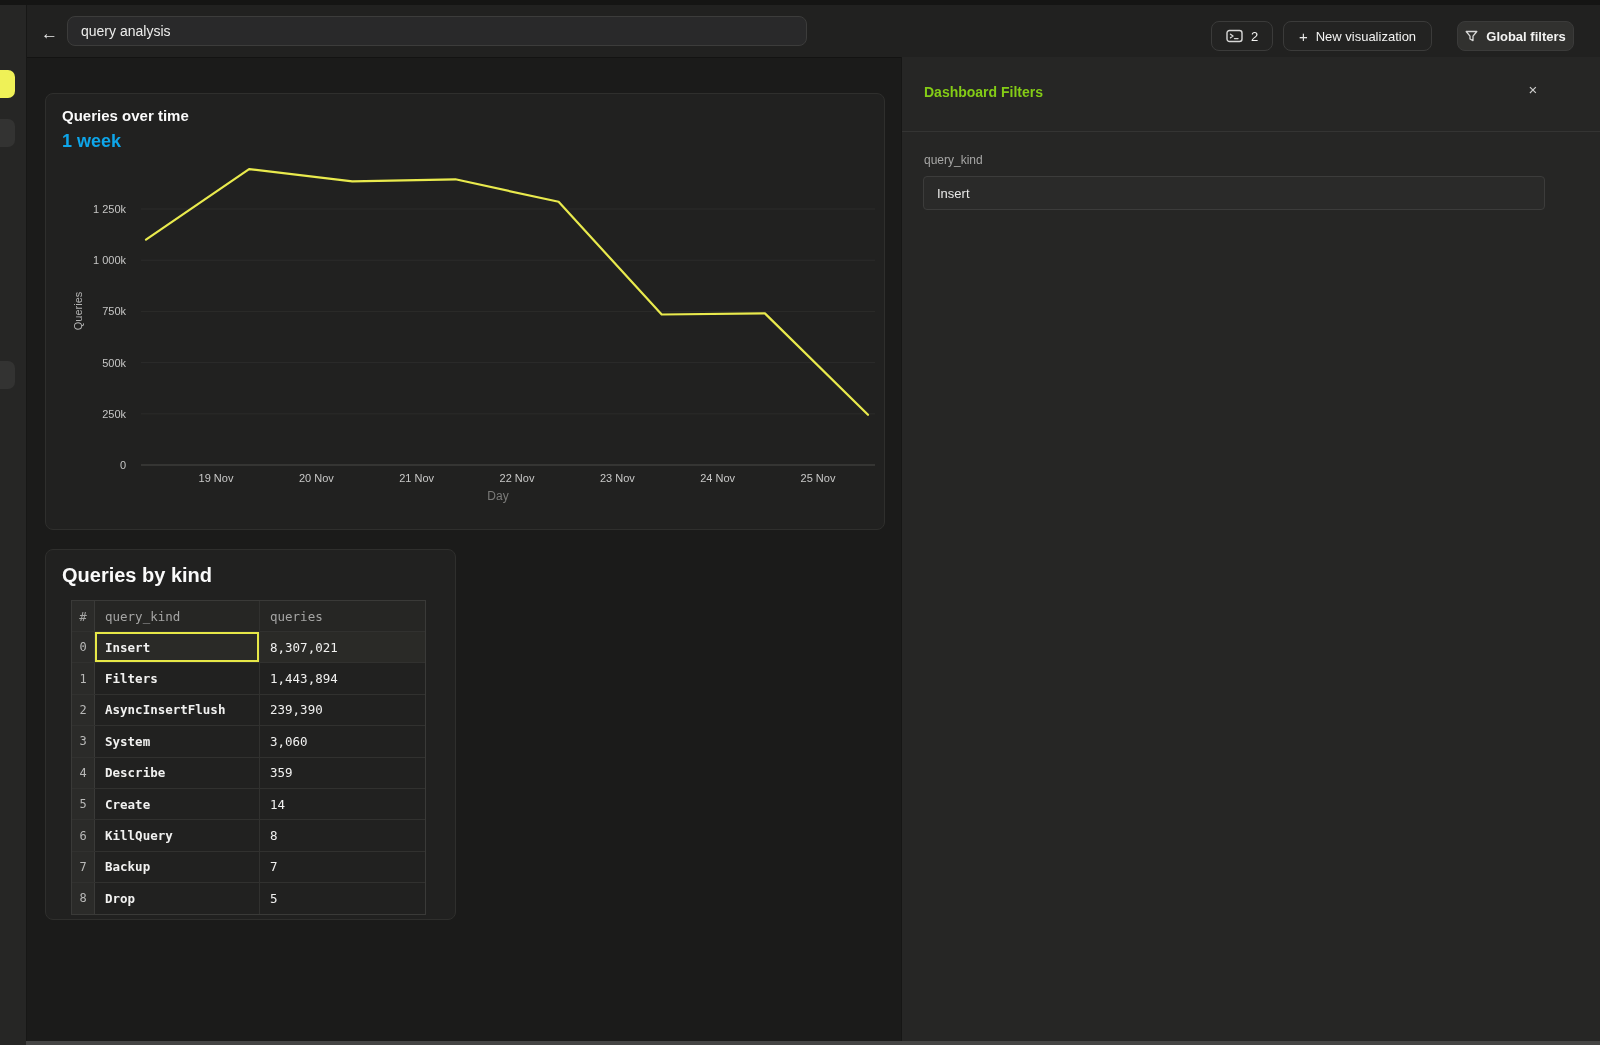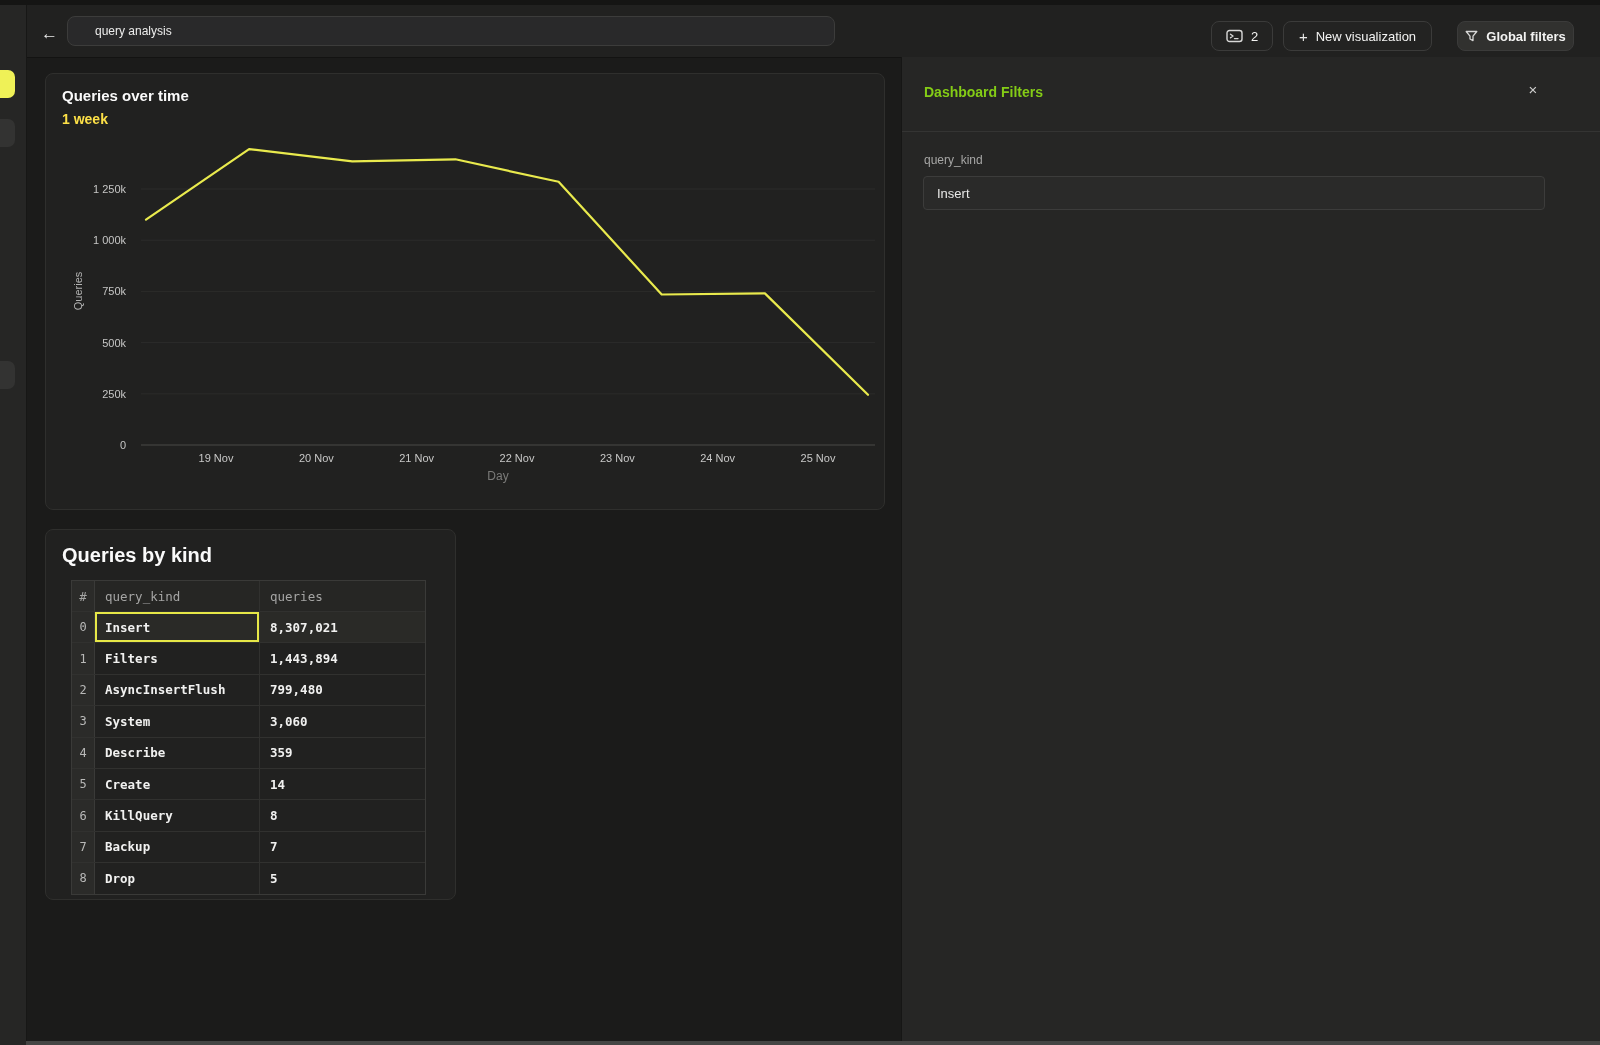--- a/index.html
+++ b/index.html
@@ -9,60 +9,60 @@
     -webkit-font-smoothing:antialiased;
   }
   .abs{position:absolute;}
   
   .top-strip{left:0;top:0;width:1600px;height:5px;background:#151514;}
   .topbar{left:0;top:5px;width:1600px;height:52px;background:#212120;border-bottom:1px solid #131312;}
   .refresh-ic{left:-3px;top:20px;font-size:15px;color:#bdbdbc;}
   .back-ic{left:41px;top:19px;font-size:17px;color:#e9e9e9;cursor:pointer;}
   .title-input{
     left:67px;top:11px;width:712px;height:28px;background:#29292a;
-    border:1px solid #3c3c3b;border-radius:8px;color:#ededec;font-size:12px;
-    padding:0 27px;font-family:"Liberation Sans",sans-serif;outline:none;
+    border:1px solid #3c3c3b;border-radius:8px;color:#ededec;font-size:14px;
+    padding:0 13px;font-family:"Liberation Sans",sans-serif;outline:none;
   }
   .tb-btn{
     top:16px;height:30px;box-sizing:border-box;display:flex;align-items:center;justify-content:center;
     gap:8px;background:#232322;border:1px solid #3b3b3a;border-radius:8px;
     color:#f3f3f2;font-size:13px;cursor:pointer;
   }
   .btn-count{left:1211px;width:62px;}
   .btn-newviz{left:1283px;width:149px;}
   .btn-filters{left:1457px;width:117px;background:#31312f;font-weight:bold;}
   .plus-g{font-size:15px;color:#e8e8e7;line-height:1;}
   
   .sidebar{left:0;top:5px;width:26px;height:1040px;background:#262625;border-right:1px solid #171716;}
   .side-item{left:-9px;width:24px;height:28px;border-radius:7px;background:#333332;}
   .side-item.active{background:#eff157;}
   
-  .card{background:#212120;border:1px solid #2f2f2d;border-radius:8px;}
+  .card{background:#212120;border:1px solid #2f2f2d;border-radius:8px;margin-top:20px;}
   .chart-card{left:45px;top:73px;width:838px;height:435px;}
   .table-card{left:45px;top:529px;width:409px;height:369px;}
   .card-title{left:16px;top:13px;font-size:15px;font-weight:bold;color:#fafafa;}
-  .card-subtitle{left:16px;top:37px;font-size:14px;font-weight:bold;color:#fde047;}
+  .card-subtitle{left:16px;top:37px;font-size:18px;font-weight:bold;color:#0ea5e9;}
   .tcard-title{left:16px;top:14px;font-size:20px;font-weight:bold;color:#fafafa;}
   svg.chart{left:0;top:0;}
   svg text{font-family:"Liberation Sans",sans-serif;}
   .ytick{fill:#c6c6c5;font-size:11px;}
   .xtick{fill:#c9c9c8;font-size:11px;}
   .xlabel-t{fill:#7b7b79;font-size:12px;}
   .ylabel-t{fill:#b3b3b2;font-size:11px;}
   
   .qtable{
     left:25px;top:50px;width:353px;border:1px solid #3a3a38;
     font-family:"DejaVu Sans Mono","Liberation Mono",monospace;
   }
   .trow{display:flex;height:30.4px;border-top:1px solid #31312f;}
   .trow.head{border-top:none;background:#262624;height:30px;}
   .cell{display:flex;align-items:center;box-sizing:border-box;}
   .cell.idx{width:23px;justify-content:center;background:#2b2b29;color:#b9b9b8;font-size:12px;border-right:1px solid #3a3a38;}
   .cell.kind{width:165px;padding-left:10px;font-size:12.5px;font-weight:bold;color:#f1f1f0;border-right:1px solid #31312f;}
-  .cell.val{width:165px;padding-left:10px;font-size:12.5px;font-weight:bold;color:#f1f1f0;}
+  .cell.val{width:165px;padding-left:10px;font-size:12.5px;font-weight:normal;color:#f1f1f0;}
   .trow.head .cell{font-weight:normal;color:#a5a5a4;font-size:12.5px;background:#262624;}
   .trow.head .cell.idx{background:#2b2b29;}
   .trow.sel .cell.kind,.trow.sel .cell.val{background:#2a2a27;}
   .cell.kind.sel-cell{box-shadow:inset 0 0 0 2px #e6e747;}
   
   .rpanel{left:901px;top:57px;width:699px;height:988px;background:#262625;border-left:1px solid #161615;box-sizing:border-box;}
   .rp-title{left:22px;top:27px;font-size:14px;font-weight:600;color:#84cc16;}
   .rp-close{left:623px;top:25px;font-size:15px;color:#cfcfce;cursor:pointer;width:16px;height:16px;text-align:center;line-height:16px;}
   .rp-divider{left:0;top:74px;width:699px;height:0;border-top:1px solid #343433;}
   .rp-label{left:22px;top:96px;font-size:12px;color:#a6a6a5;}
@@ -157,21 +157,21 @@
           <div class="cell val">8,307,021</div>
         </div>
         <div class="trow">
           <div class="cell idx">1</div>
           <div class="cell kind">Filters</div>
           <div class="cell val">1,443,894</div>
         </div>
         <div class="trow">
           <div class="cell idx">2</div>
           <div class="cell kind">AsyncInsertFlush</div>
-          <div class="cell val">799,480</div>
+          <div class="cell val">239,390</div>
         </div>
         <div class="trow">
           <div class="cell idx">3</div>
           <div class="cell kind">System</div>
           <div class="cell val">3,060</div>
         </div>
         <div class="trow">
           <div class="cell idx">4</div>
           <div class="cell kind">Describe</div>
           <div class="cell val">359</div>

